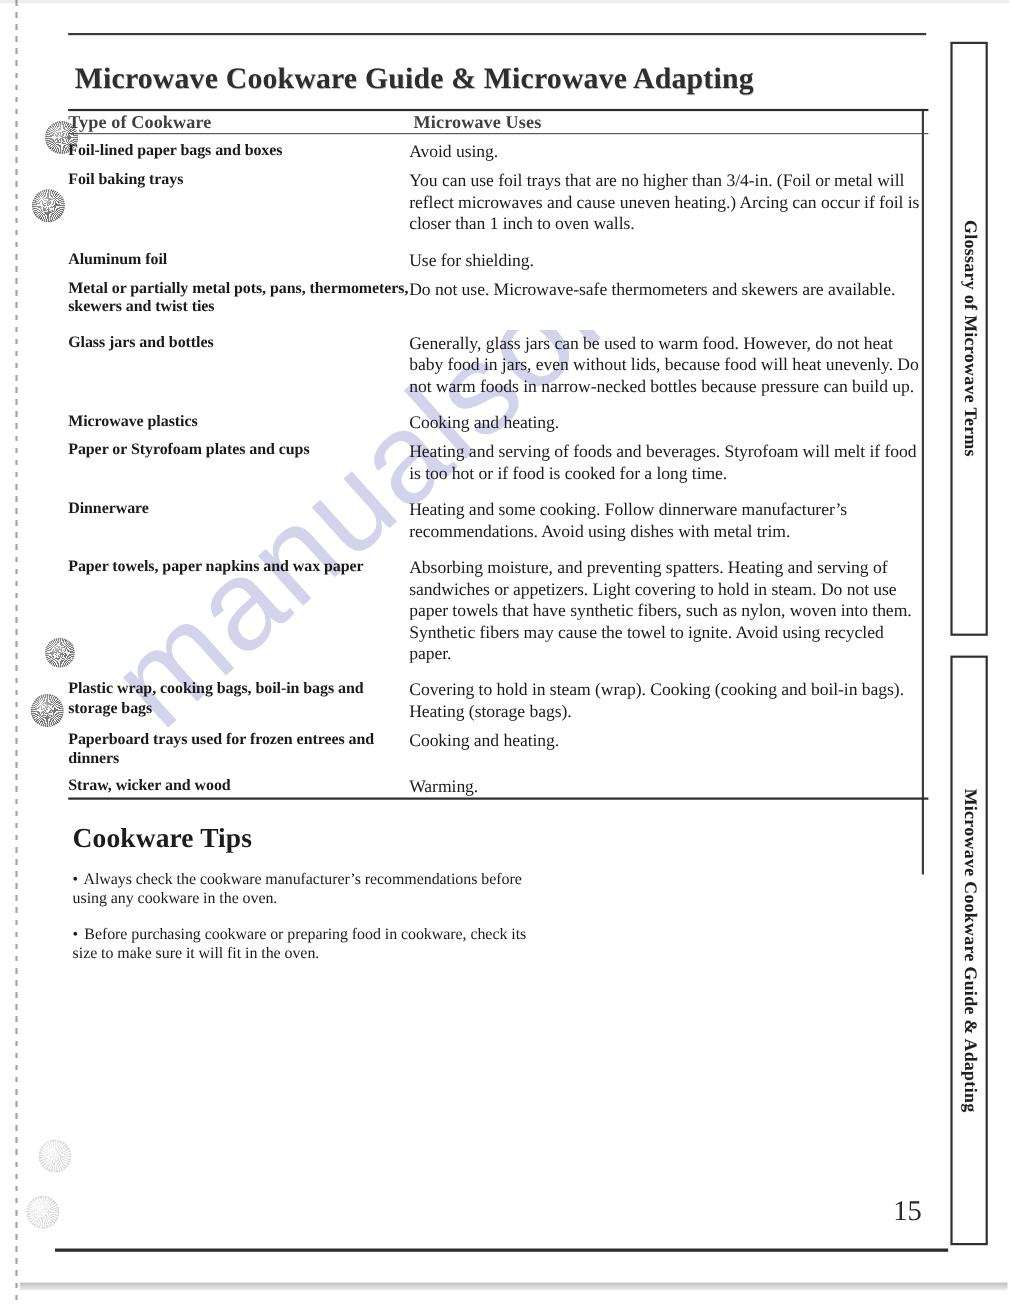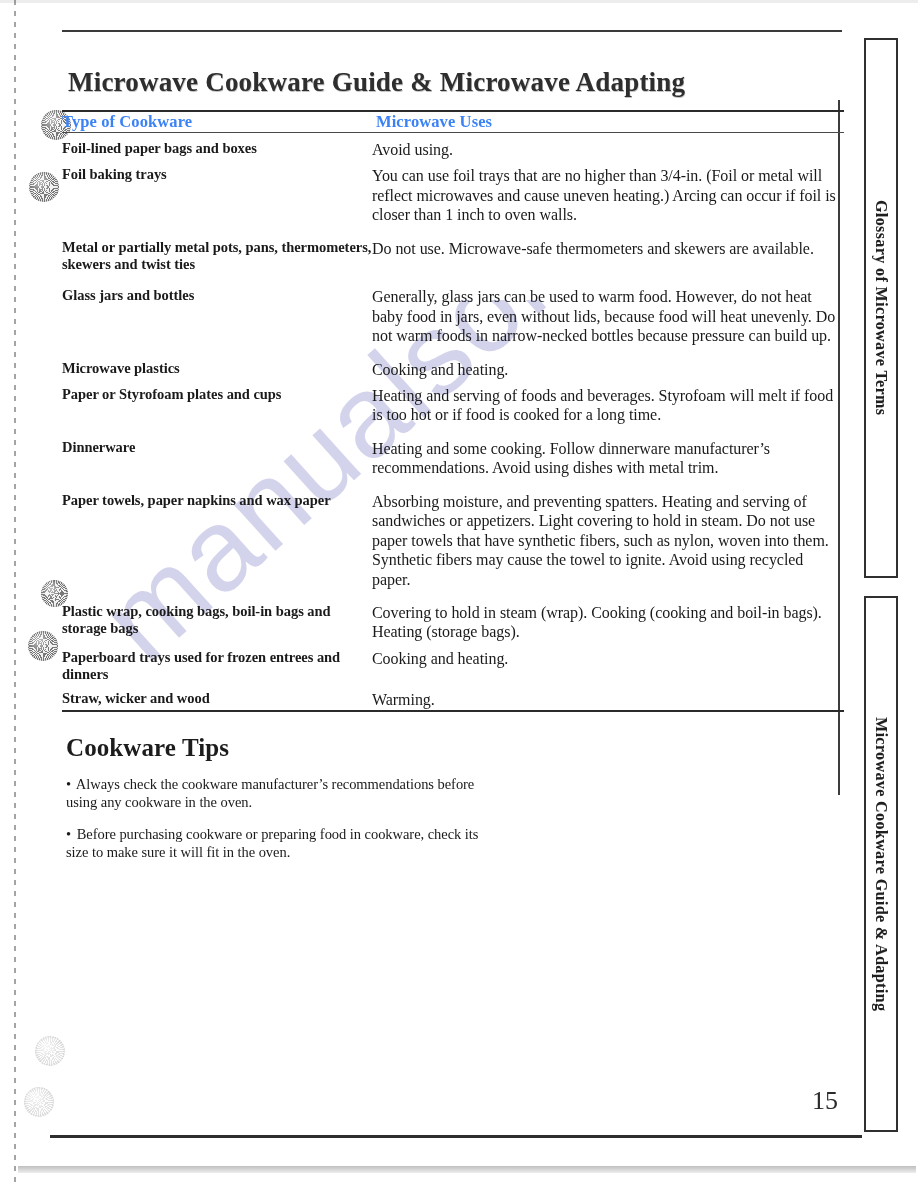--- a/index.html
+++ b/index.html
@@ -91,21 +91,21 @@
     color: rgba(150,152,210,0.42);
     transform: rotate(-42deg);
     transform-origin: left center;
     white-space: nowrap;
   }
 
   
   .content {
     position: absolute;
     left: 62px;
-    top: 55px;
+    top: 44px;
     width: 782px;
   }
 
   .page-title {
     font-family: "Liberation Serif", serif;
     font-size: 27px;
     font-weight: 700;
     letter-spacing: 0.2px;
     color: #2e2e2e;
     text-shadow: 0.6px 0.5px 0 rgba(120,120,120,0.45);
@@ -150,21 +150,21 @@
     vertical-align: top;
     text-align: left;
     padding: 0;
   }
   .col-type { width: 310px; }
   .col-uses { width: 472px; }
 
   .hdr-cell {
     font-size: 16.5px;
     font-weight: 700;
-    color: #3b82f6;
+    color: #404040;
     padding: 6px 0 7px 6px;
     letter-spacing: 0.1px;
   }
   .hdr-cell.uses { padding-left: 4px; }
 
   .type-cell {
     font-size: 14.5px;
     font-weight: 700;
     line-height: 1.19;
     color: #1a1a1a;
@@ -295,20 +295,24 @@
       <tbody>
           <tr>
             <td class="type-cell" style="padding-bottom: 7px; padding-top: 7px;">Foil-lined paper bags and boxes</td>
             <td class="uses-cell" style="padding-bottom: 7px; padding-top: 7px;">Avoid using.</td>
           </tr>
           <tr>
             <td class="type-cell" style="padding-bottom: 14px;">Foil baking trays</td>
             <td class="uses-cell" style="padding-bottom: 14px;">You can use foil trays that are no higher than 3/4-in. (Foil or metal will reflect microwaves and cause uneven heating.) Arcing can occur if foil is closer than 1 inch to oven walls.</td>
           </tr>
           <tr>
+            <td class="type-cell" style="padding-bottom: 7px;">Aluminum foil</td>
+            <td class="uses-cell" style="padding-bottom: 7px;">Use for shielding.</td>
+          </tr>
+          <tr>
             <td class="type-cell" style="padding-bottom: 14px;">Metal or partially metal pots, pans, thermometers, skewers and twist ties</td>
             <td class="uses-cell" style="padding-bottom: 14px;">Do not use. Microwave-safe thermometers and skewers are available.</td>
           </tr>
           <tr>
             <td class="type-cell" style="padding-bottom: 14px;">Glass jars and bottles</td>
             <td class="uses-cell" style="padding-bottom: 14px;">Generally, glass jars can be used to warm food. However, do not heat baby food in jars, even without lids, because food will heat unevenly. Do not warm foods in narrow-necked bottles because pressure can build up.</td>
           </tr>
           <tr>
             <td class="type-cell" style="padding-bottom: 7px;">Microwave plastics</td>
             <td class="uses-cell" style="padding-bottom: 7px;">Cooking and heating.</td>

